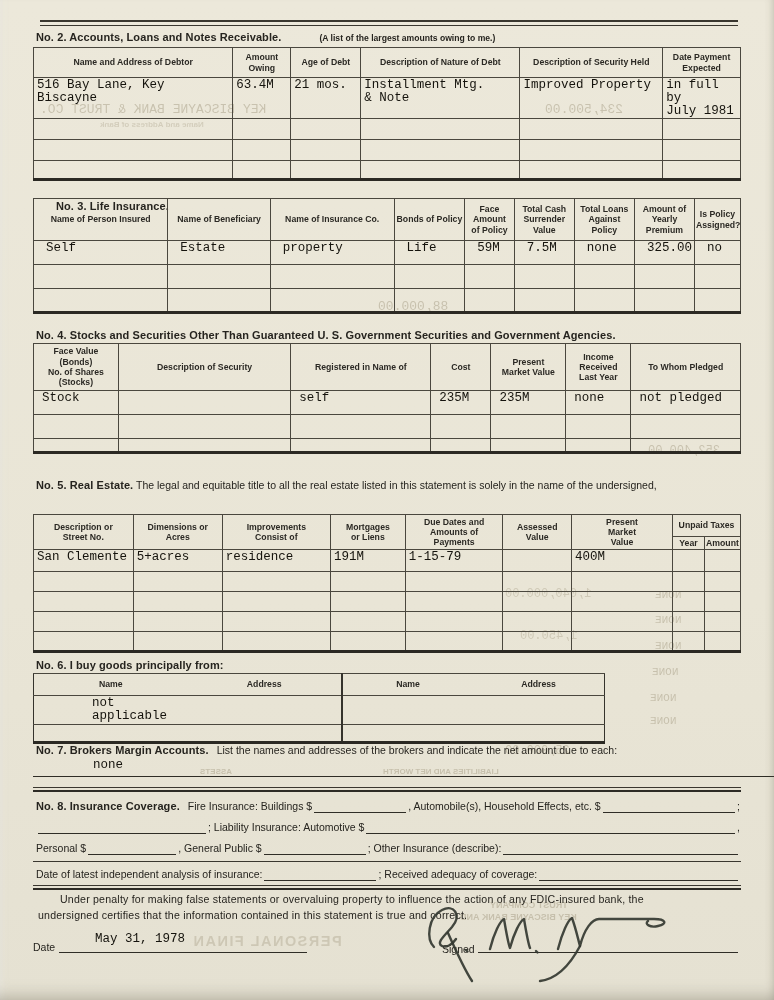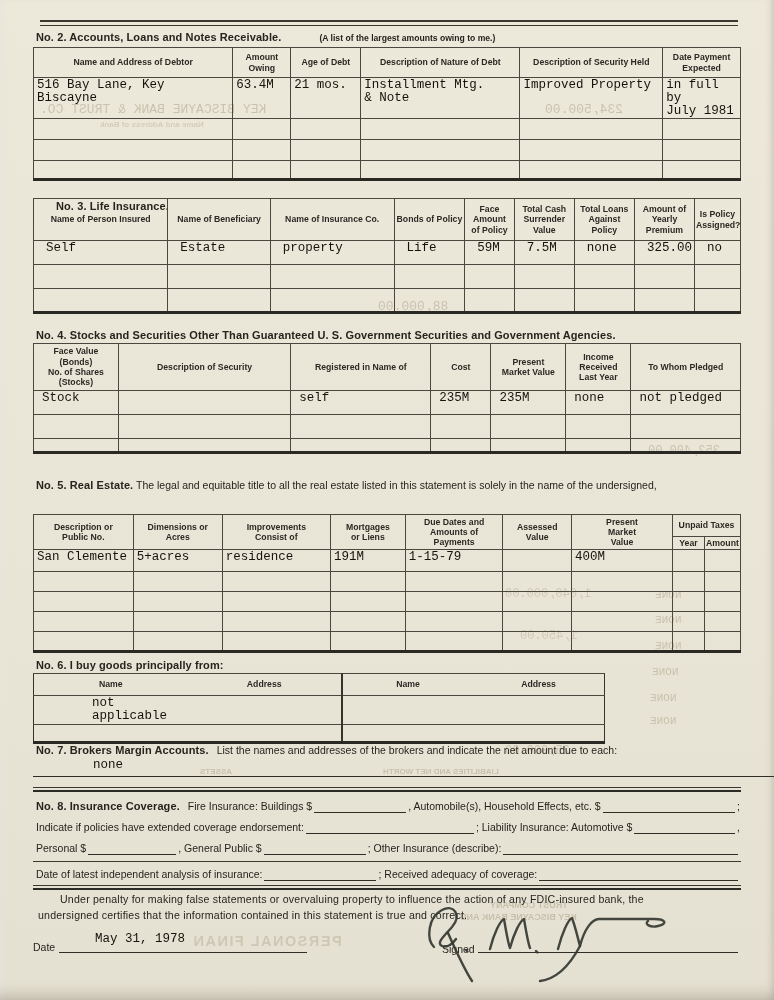--- a/index.html
+++ b/index.html
@@ -289,21 +289,21 @@
           <col style="width:10.6%">
           <col style="width:13.8%">
           <col style="width:9.7%">
           <col style="width:14.3%">
           <col style="width:4.5%">
           <col style="width:5.1%">
         </colgroup>
       <thead>
         <tr>
           <th rowspan="2">Description or
-Public No.</th>
+Street No.</th>
           <th rowspan="2">Dimensions or
 Acres</th>
           <th rowspan="2">Improvements
 Consist of</th>
           <th rowspan="2">Mortgages
 or Liens</th>
           <th rowspan="2">Due Dates and
 Amounts of
 Payments</th>
           <th rowspan="2">Assessed
@@ -421,21 +421,20 @@
 
   <div class="abs flexline" style="left:36px;top:800px;width:704px;">
     <span class="stitle">No. 8.  Insurance Coverage.</span>
     <span style="margin-left:8px;">Fire Insurance:  Buildings $</span>
     <span class="bl" style="width:92px;"></span>
     <span>, Automobile(s), Household Effects, etc. $</span>
     <span class="bl fill"></span>
     <span>;</span>
   </div>
   <div class="abs flexline" style="left:36px;top:821px;width:704px;">
-    <span>Indicate if policies have extended coverage endorsement:</span>
     <span class="bl" style="width:168px;"></span>
     <span>; Liability Insurance:  Automotive $</span>
     <span class="bl fill"></span>
     <span>,</span>
   </div>
   <div class="abs flexline" style="left:36px;top:842px;width:704px;">
     <span>Personal $</span>
     <span class="bl" style="width:88px;"></span>
     <span>, General Public $</span>
     <span class="bl" style="width:102px;"></span>

